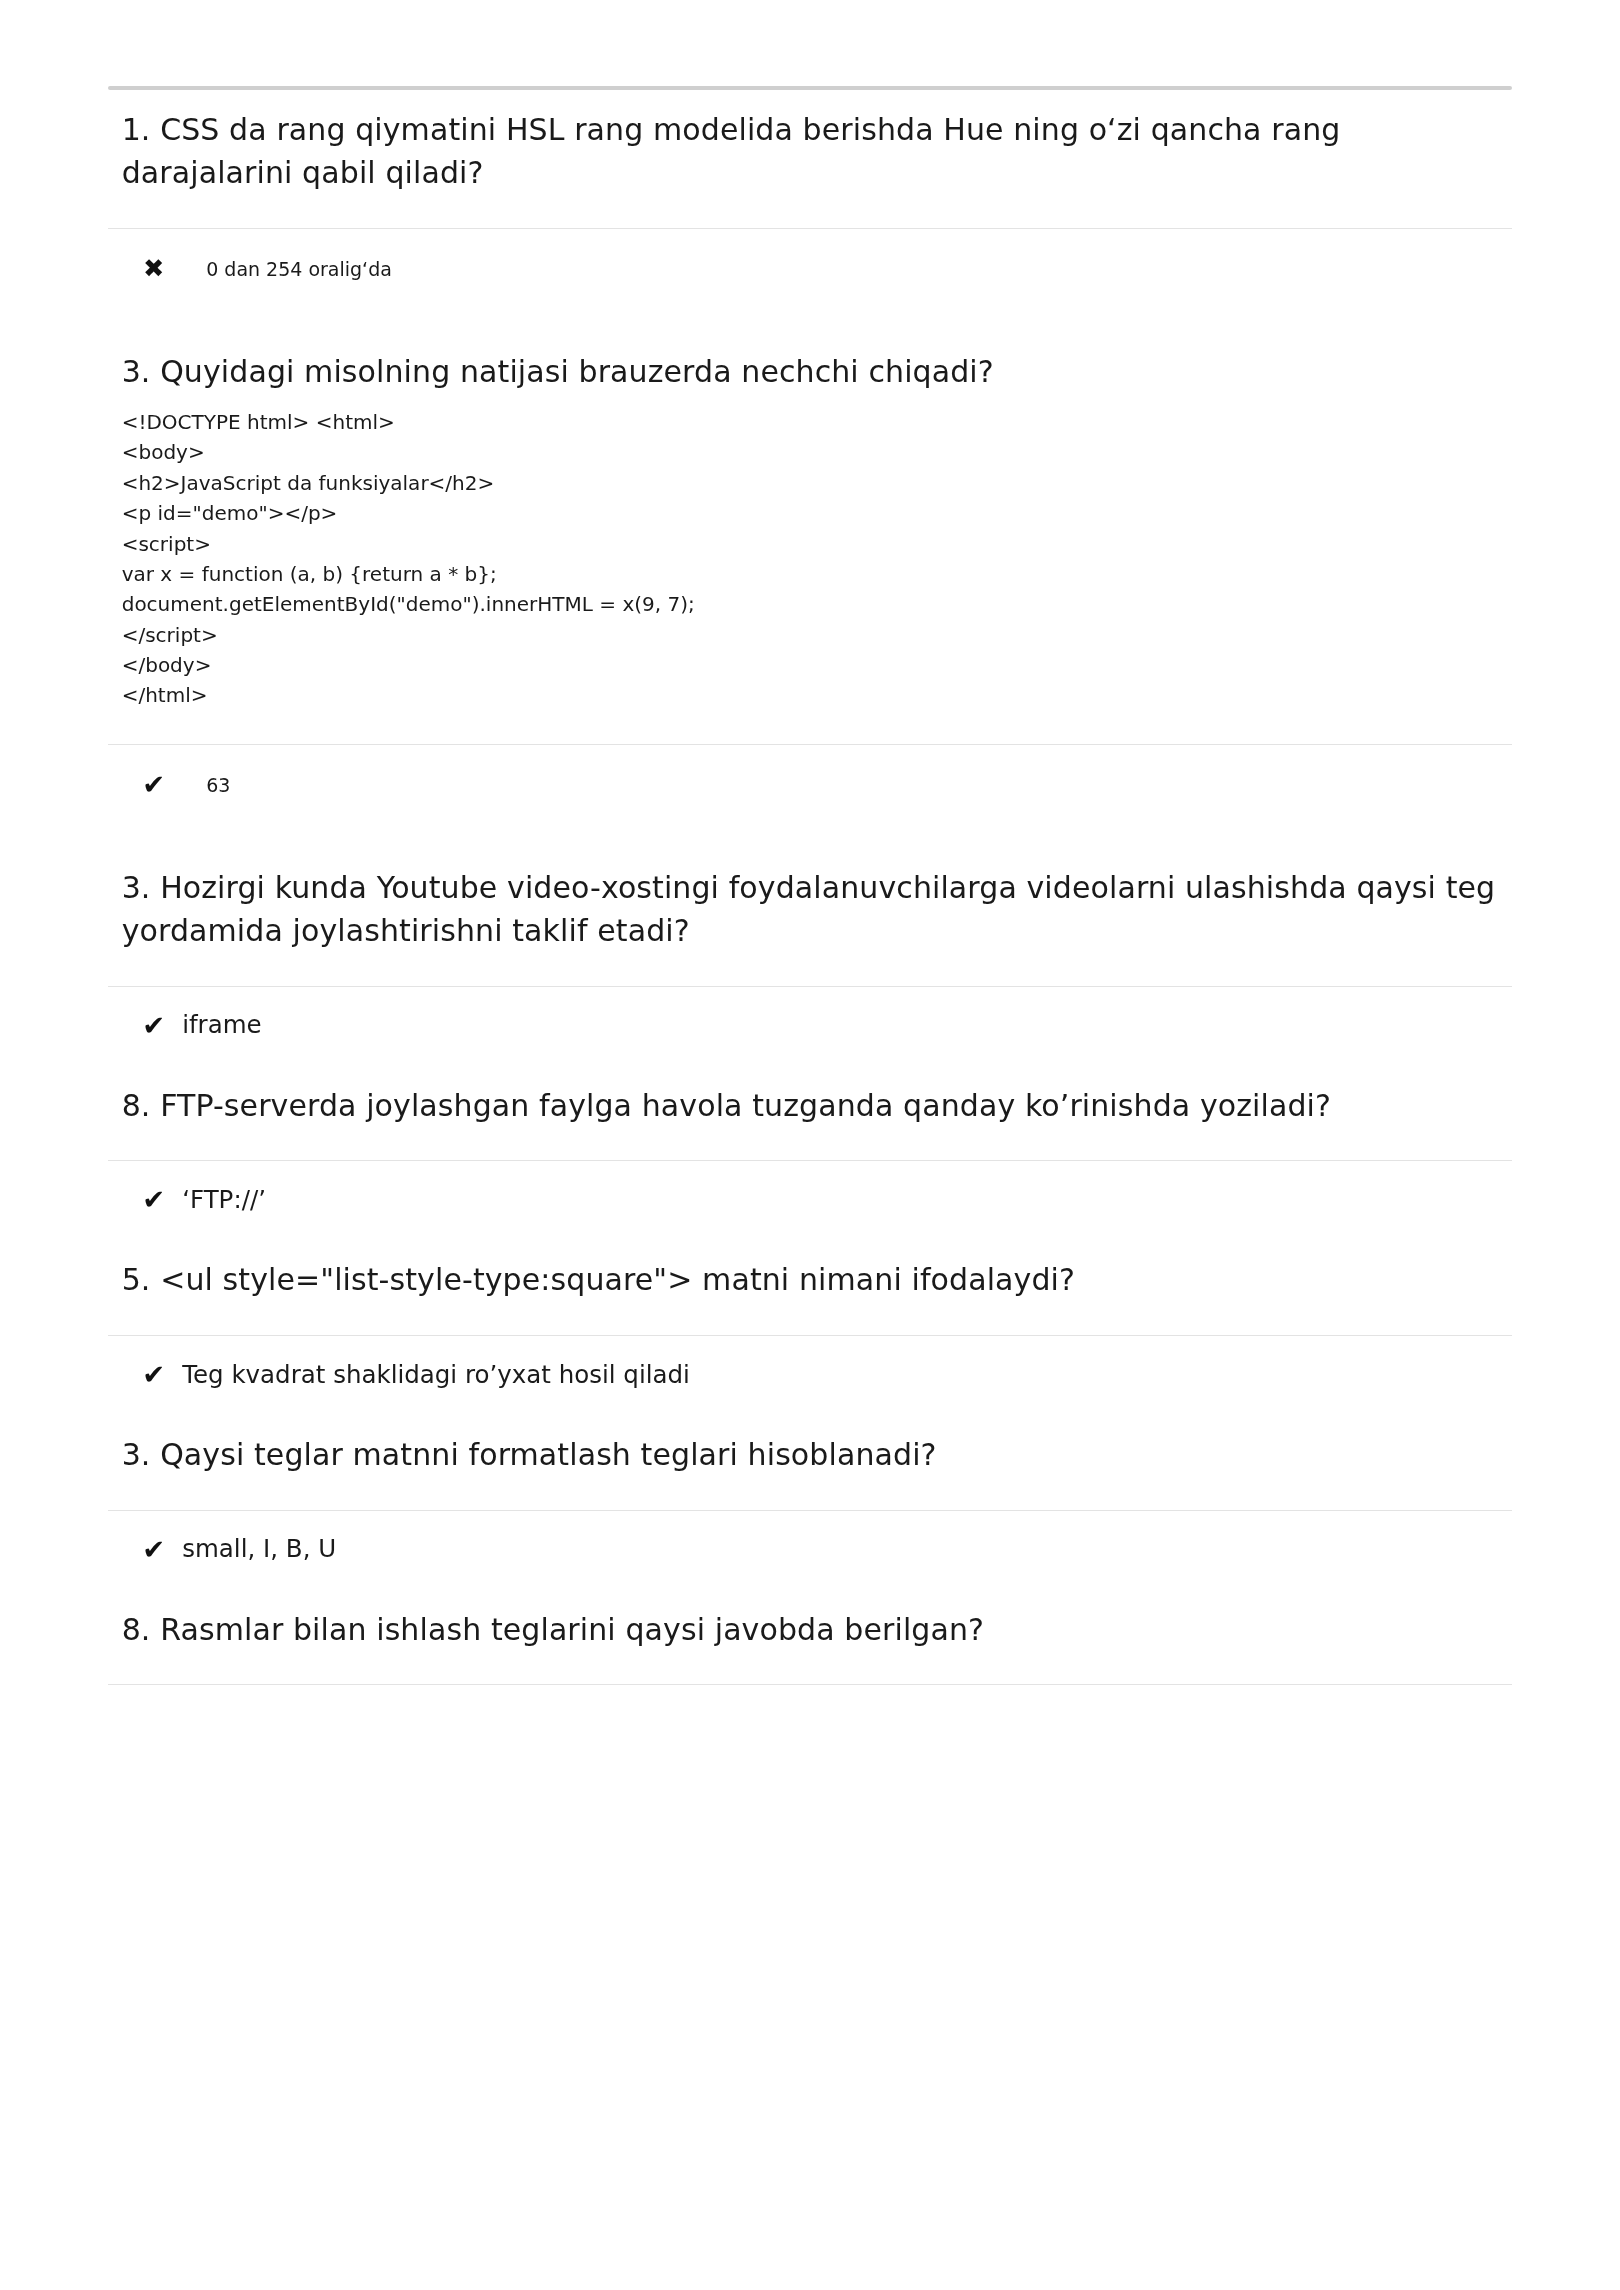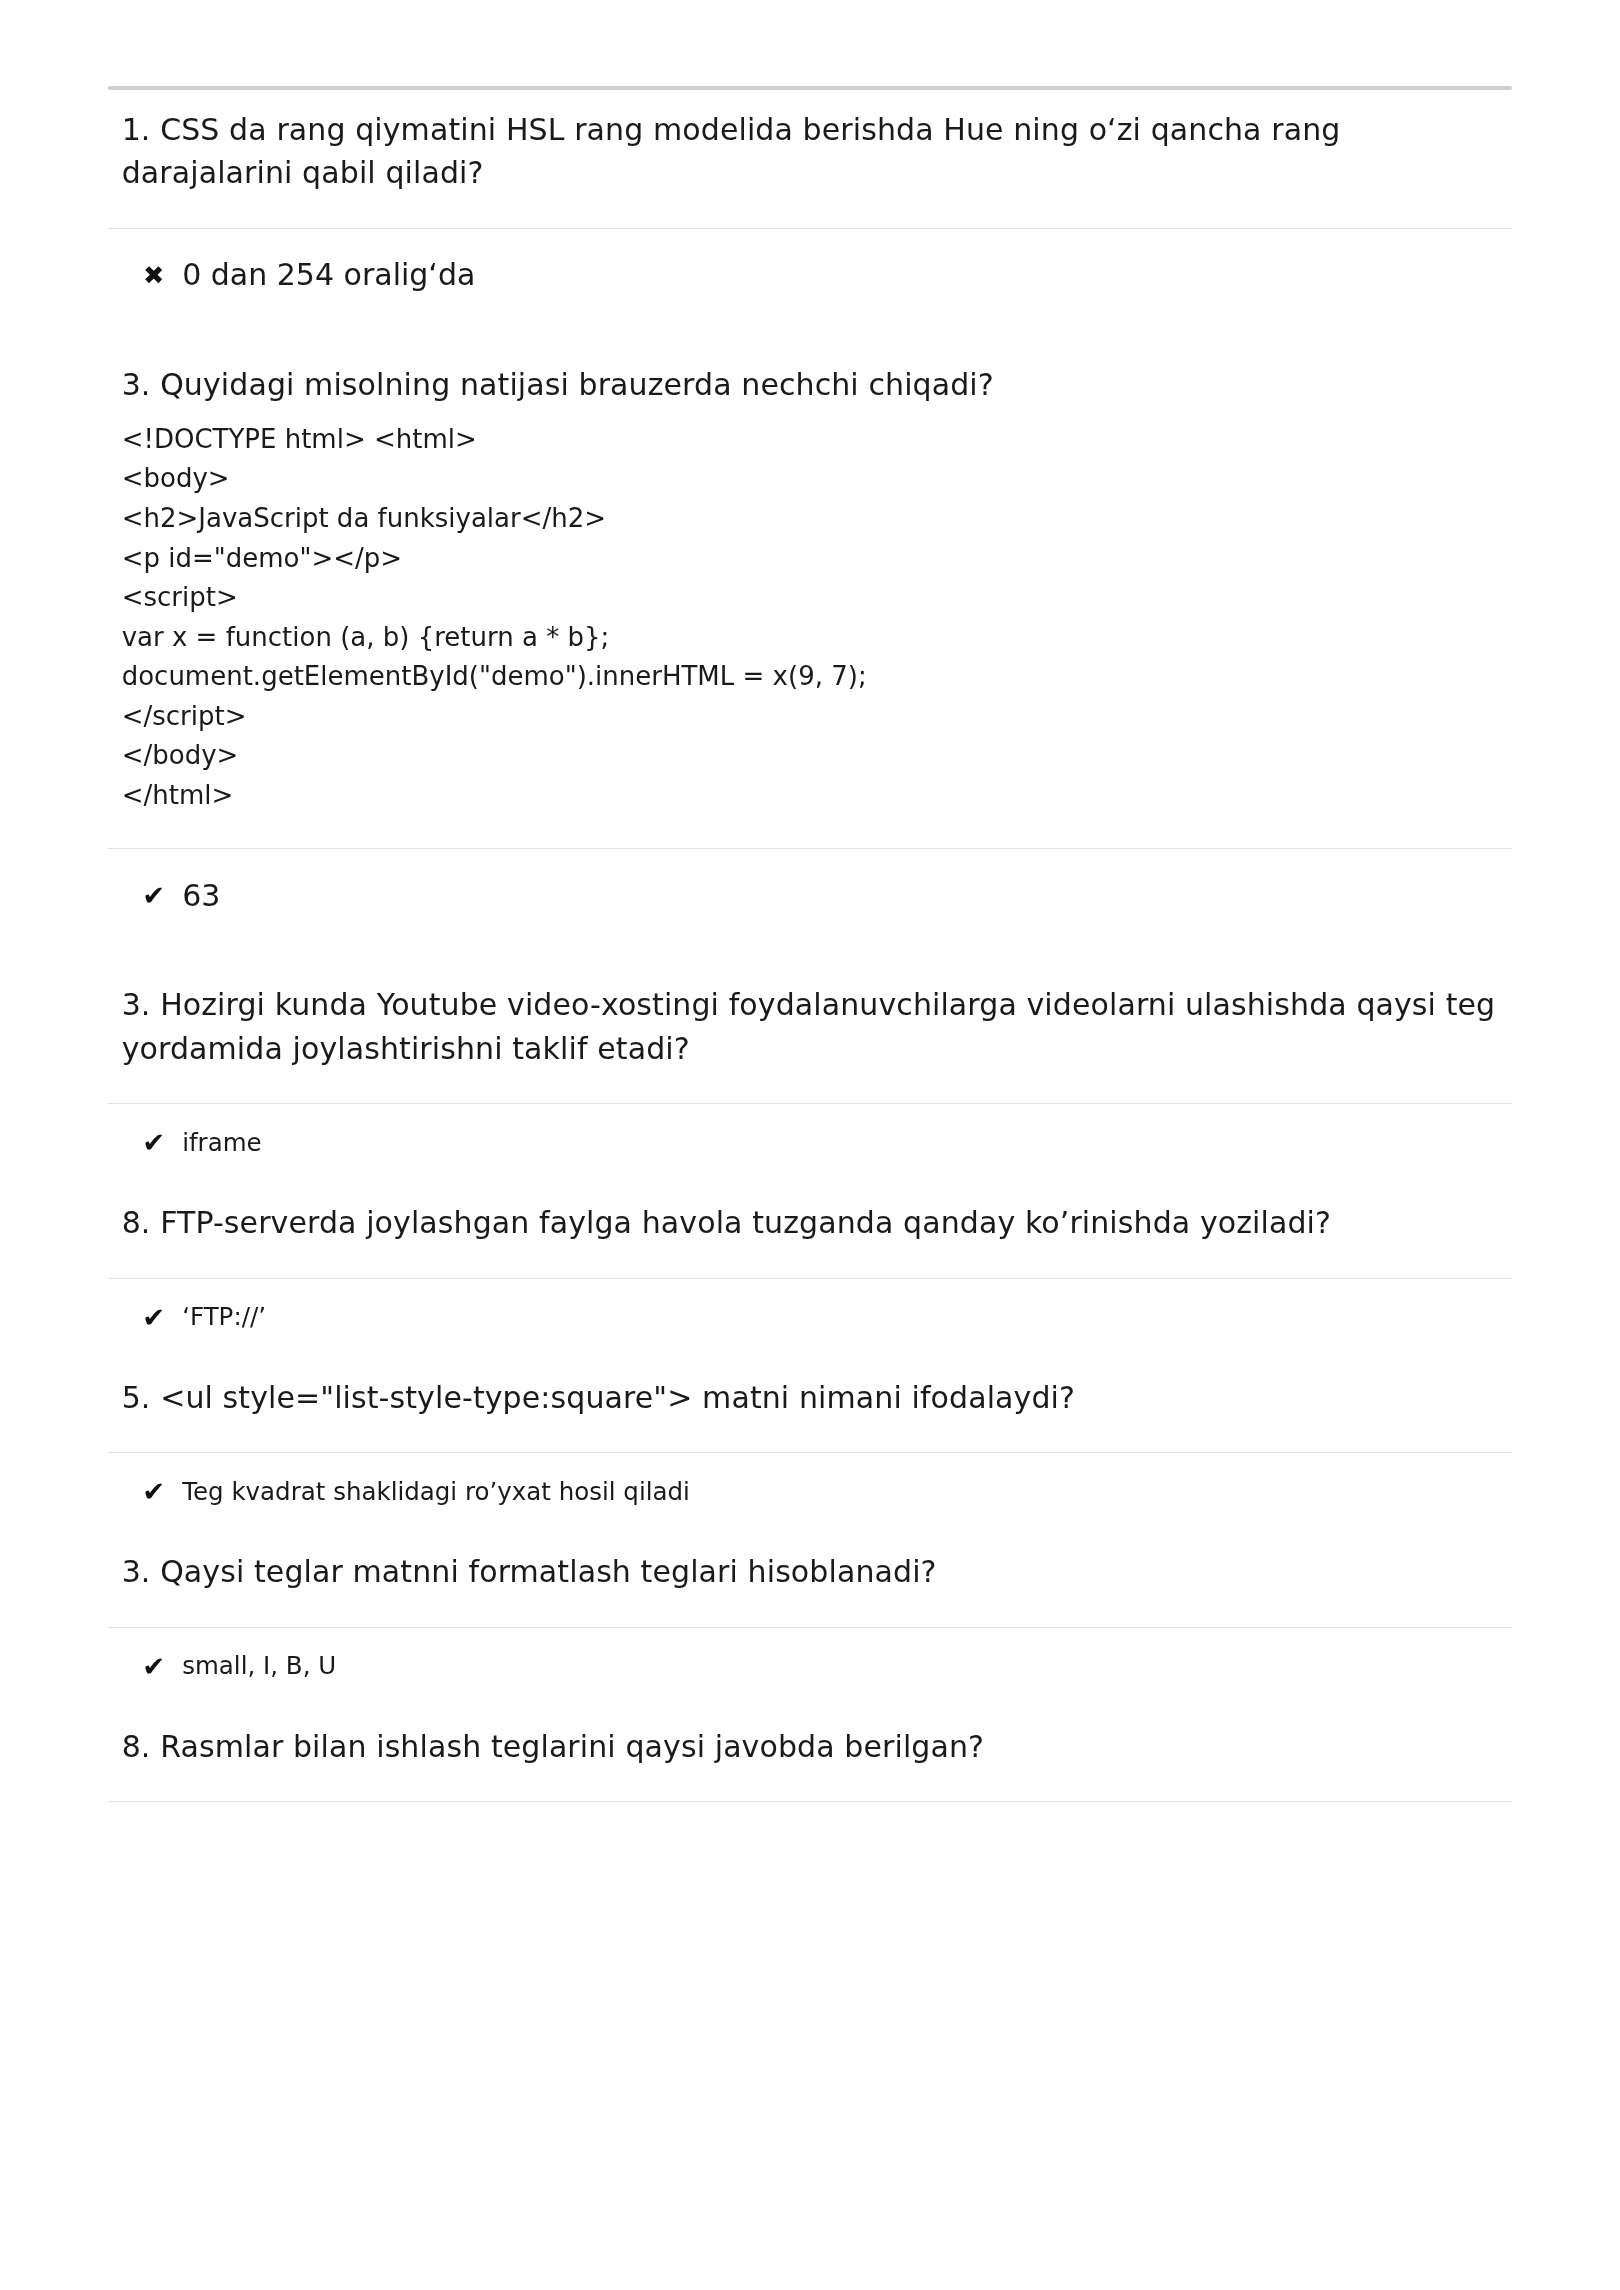--- a/index.html
+++ b/index.html
@@ -32,21 +32,21 @@
   }
   .q-text {
     font-size: 30px;
     line-height: 1.45;
     color: #1a1a1a;
     font-weight: 400;
     padding: 0 9.8px 0 13.7px;
     letter-spacing: 0.1px;
   }
   .code-block {
-    font-size: 26px;
+    font-size: 20px;
     line-height: 1.52;
     color: #1a1a1a;
     padding: 13.7px 9.8px 0 13.7px;
     white-space: pre-wrap;
   }
   .divider {
     height: 1px;
     background: #e3e3e3;
     margin-top: 33px;
   }
@@ -76,21 +76,22 @@
   .mark.check {
     font-size: 27.4px;
     font-weight: 700;
   }
   .answer-text {
     font-size: 24.5px;
     line-height: 1.4;
     color: #1a1a1a;
   }
   .answer-text.small {
-    font-size: 30px;
+    font-size: 19px;
+    margin-left: 24px;
   }
   .spacer-lg { height: 35px; }
 </style>
 </head>
 <body>
 
 <div class="page">
 
   <div class="top-rule"></div>
 

